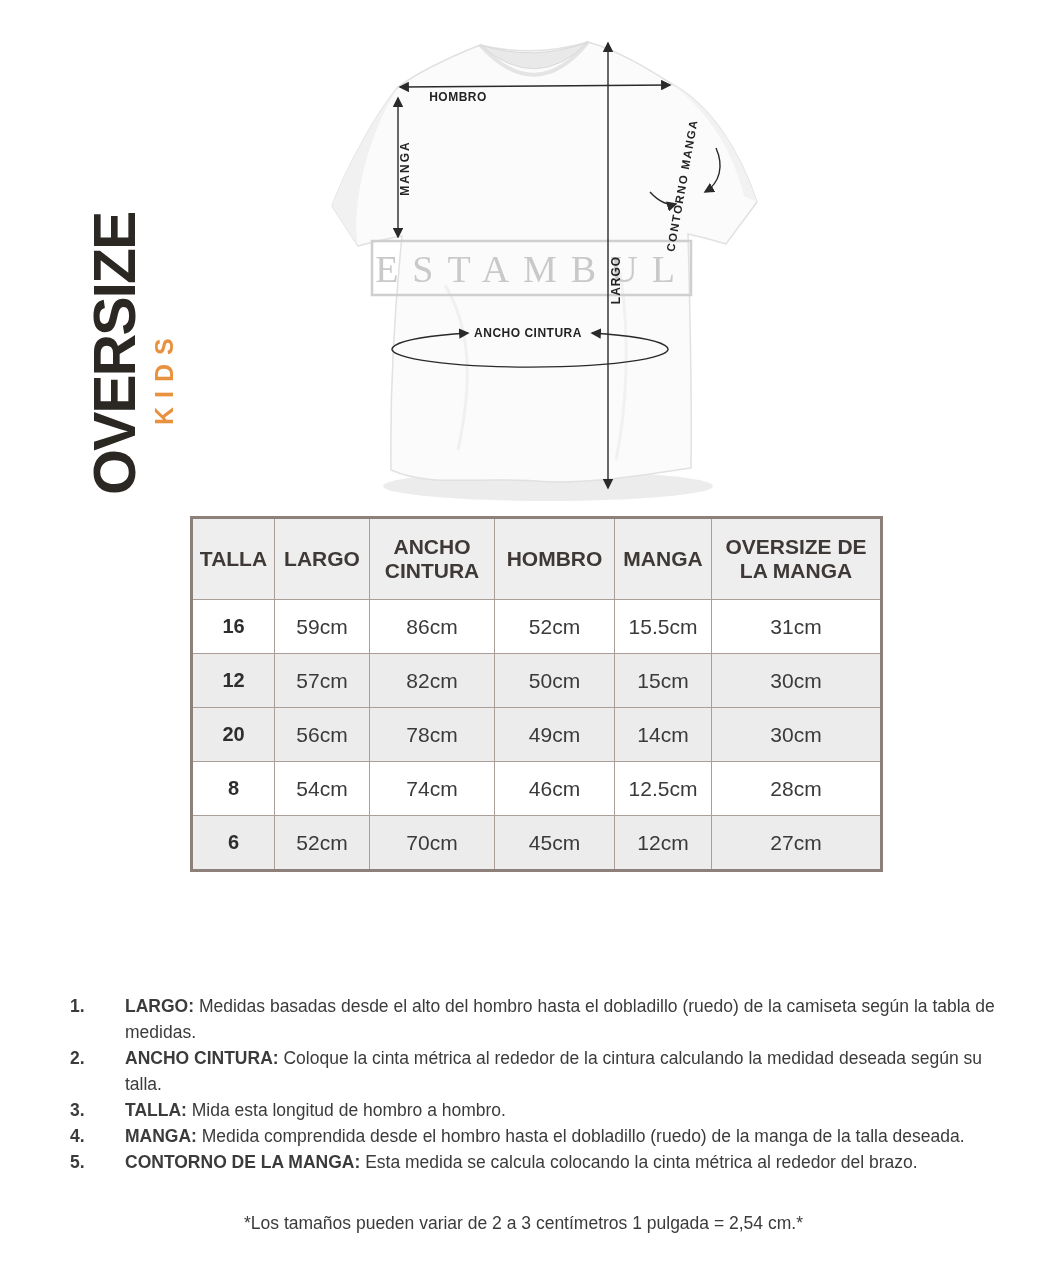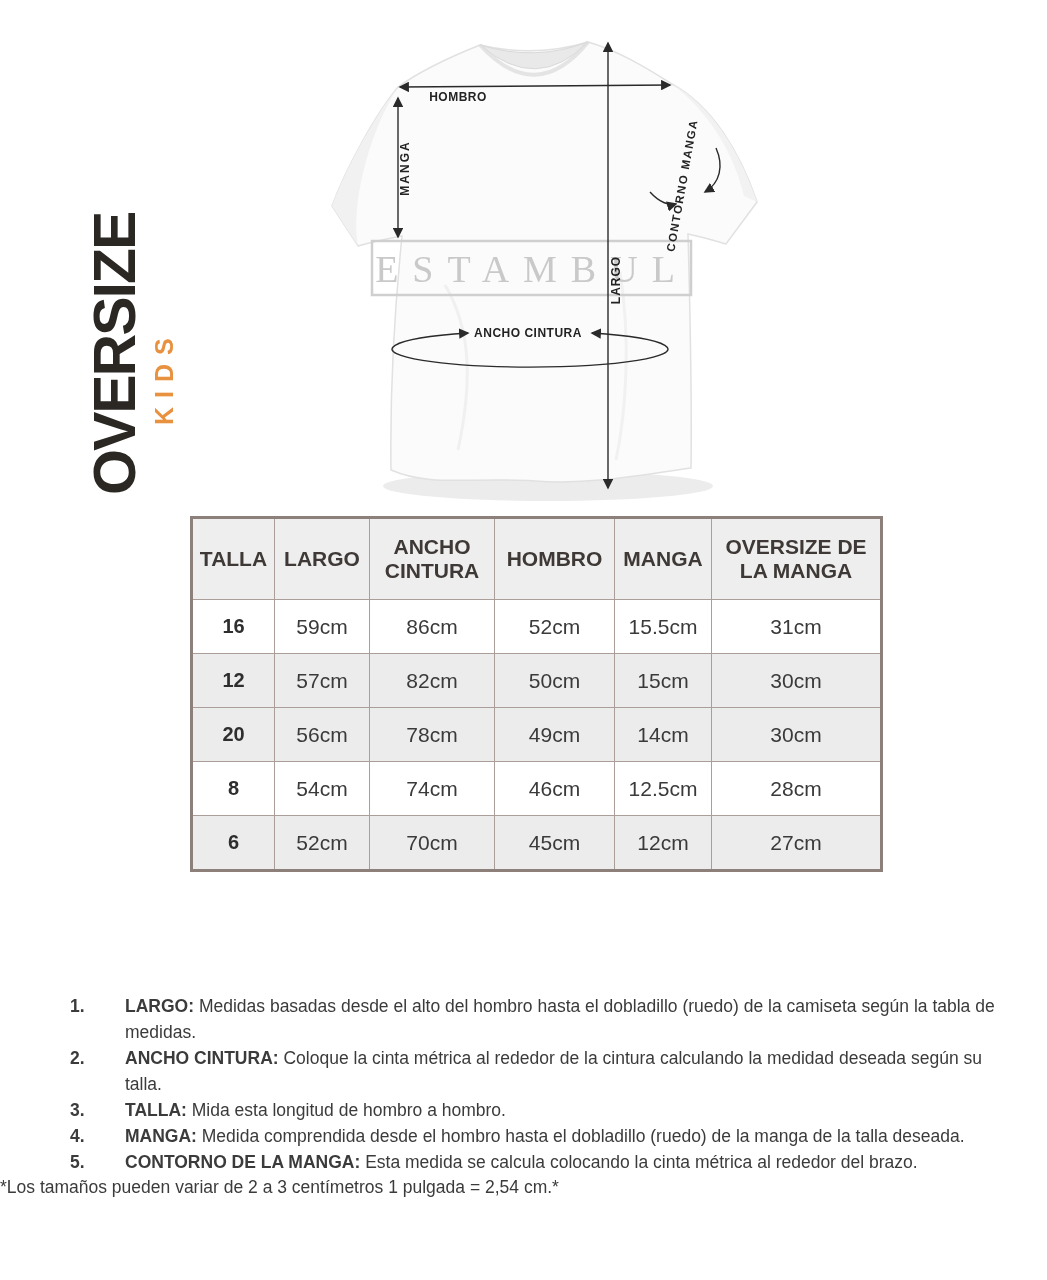--- a/index.html
+++ b/index.html
@@ -29,21 +29,21 @@
   table.sizes tbody tr:nth-child(3) td,
   table.sizes tbody tr:nth-child(5) td{background:#ececec;}
 
   
   .notes{position:absolute;left:70px;top:993px;width:950px;}
   .note{display:grid;grid-template-columns:55px 1fr;font-size:17.5px;
         line-height:26px;color:#3b3b3b;}
   .note .num{font-weight:bold;}
   .note .lbl{font-weight:bold;text-align:right;}
 
-  .footnote{position:absolute;left:0;top:1177px;width:100%;
+  .footnote{position:absolute;left:0;top:1213px;width:100%;text-align:center;
             font-size:17.5px;color:#3b3b3b;}
 </style>
 </head>
 <body>
 
 <div class="page">
 
   <div class="vtitle main">OVERSIZE</div>
   <div class="vtitle sub">KIDS</div>
 

